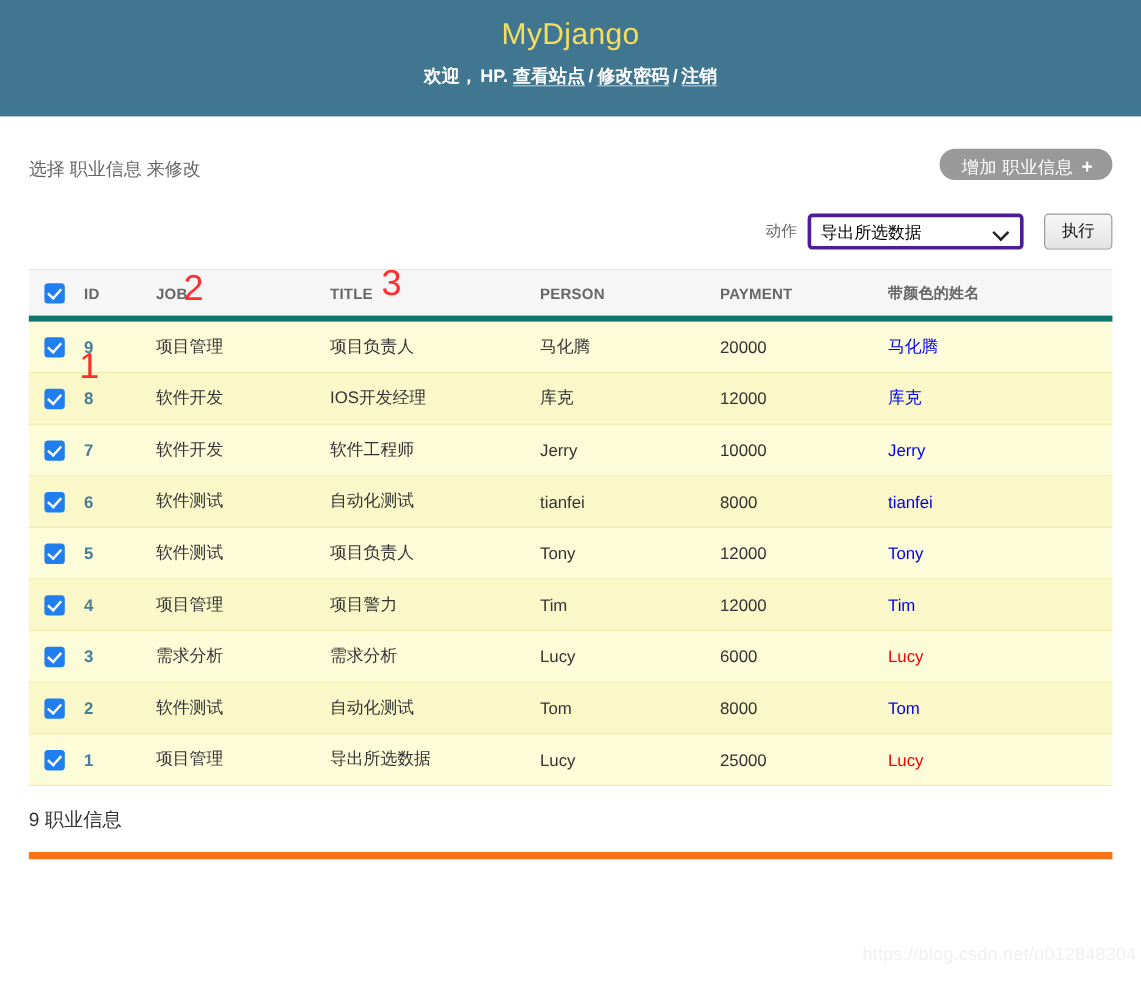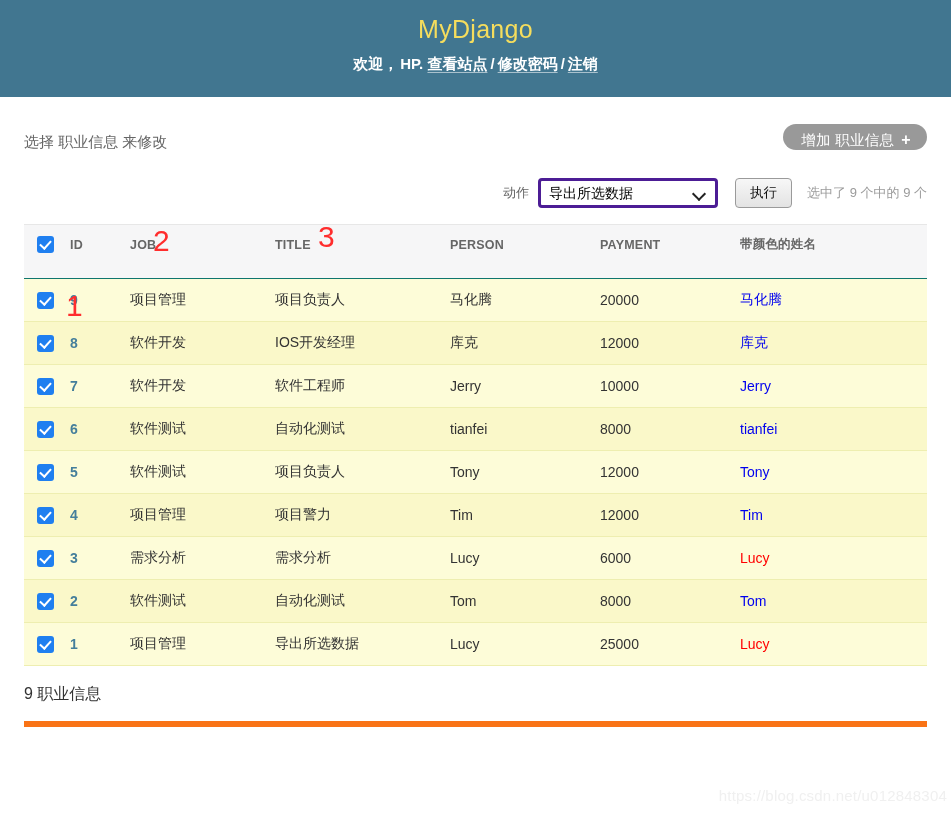--- a/index.html
+++ b/index.html
@@ -154,23 +154,23 @@
   
   .results { margin-top: 16px; }
   table.results-table {
     width: 100%;
     border-collapse: collapse;
     font-size: 14px;
   }
   table.results-table thead th {
     background: #f6f6f7;
     border-top: 1px solid #e7e7e7;
-    border-bottom: 1px solid #0f766e;
+    border-bottom: 5px solid #0f766e;
     text-align: left;
-    padding: 11px 8px 25px 0;
+    padding: 11px 8px 10px 0;
     font-size: 12.5px;
     font-weight: bold;
     color: #666666;
     letter-spacing: .2px;
     white-space: nowrap;
   }
   table.results-table thead th.col-check { width: 46px; padding-left: 13px;}
   table.results-table tbody td {
     padding: 12px 8px 12px 0;
     border-bottom: 1px solid #eeeeb0;
@@ -272,21 +272,20 @@
     <h1 class="page-title">选择 职业信息 来修改</h1>
 
     <div class="actions">
       <label>动作</label>
       <span class="select-wrap">
         <select class="action-select">
           <option>导出所选数据</option>
         </select>
       </span>
       <button class="action-go">执行</button>
-      <span class="action-counter">选中了 9 个中的 9 个</span>
     </div>
 
     <div class="results">
       <table class="results-table">
         <thead>
           <tr>
             <th class="col-check w-check">
               <span class="cb"></span>
             </th>
             <th class="w-id">ID</th>

